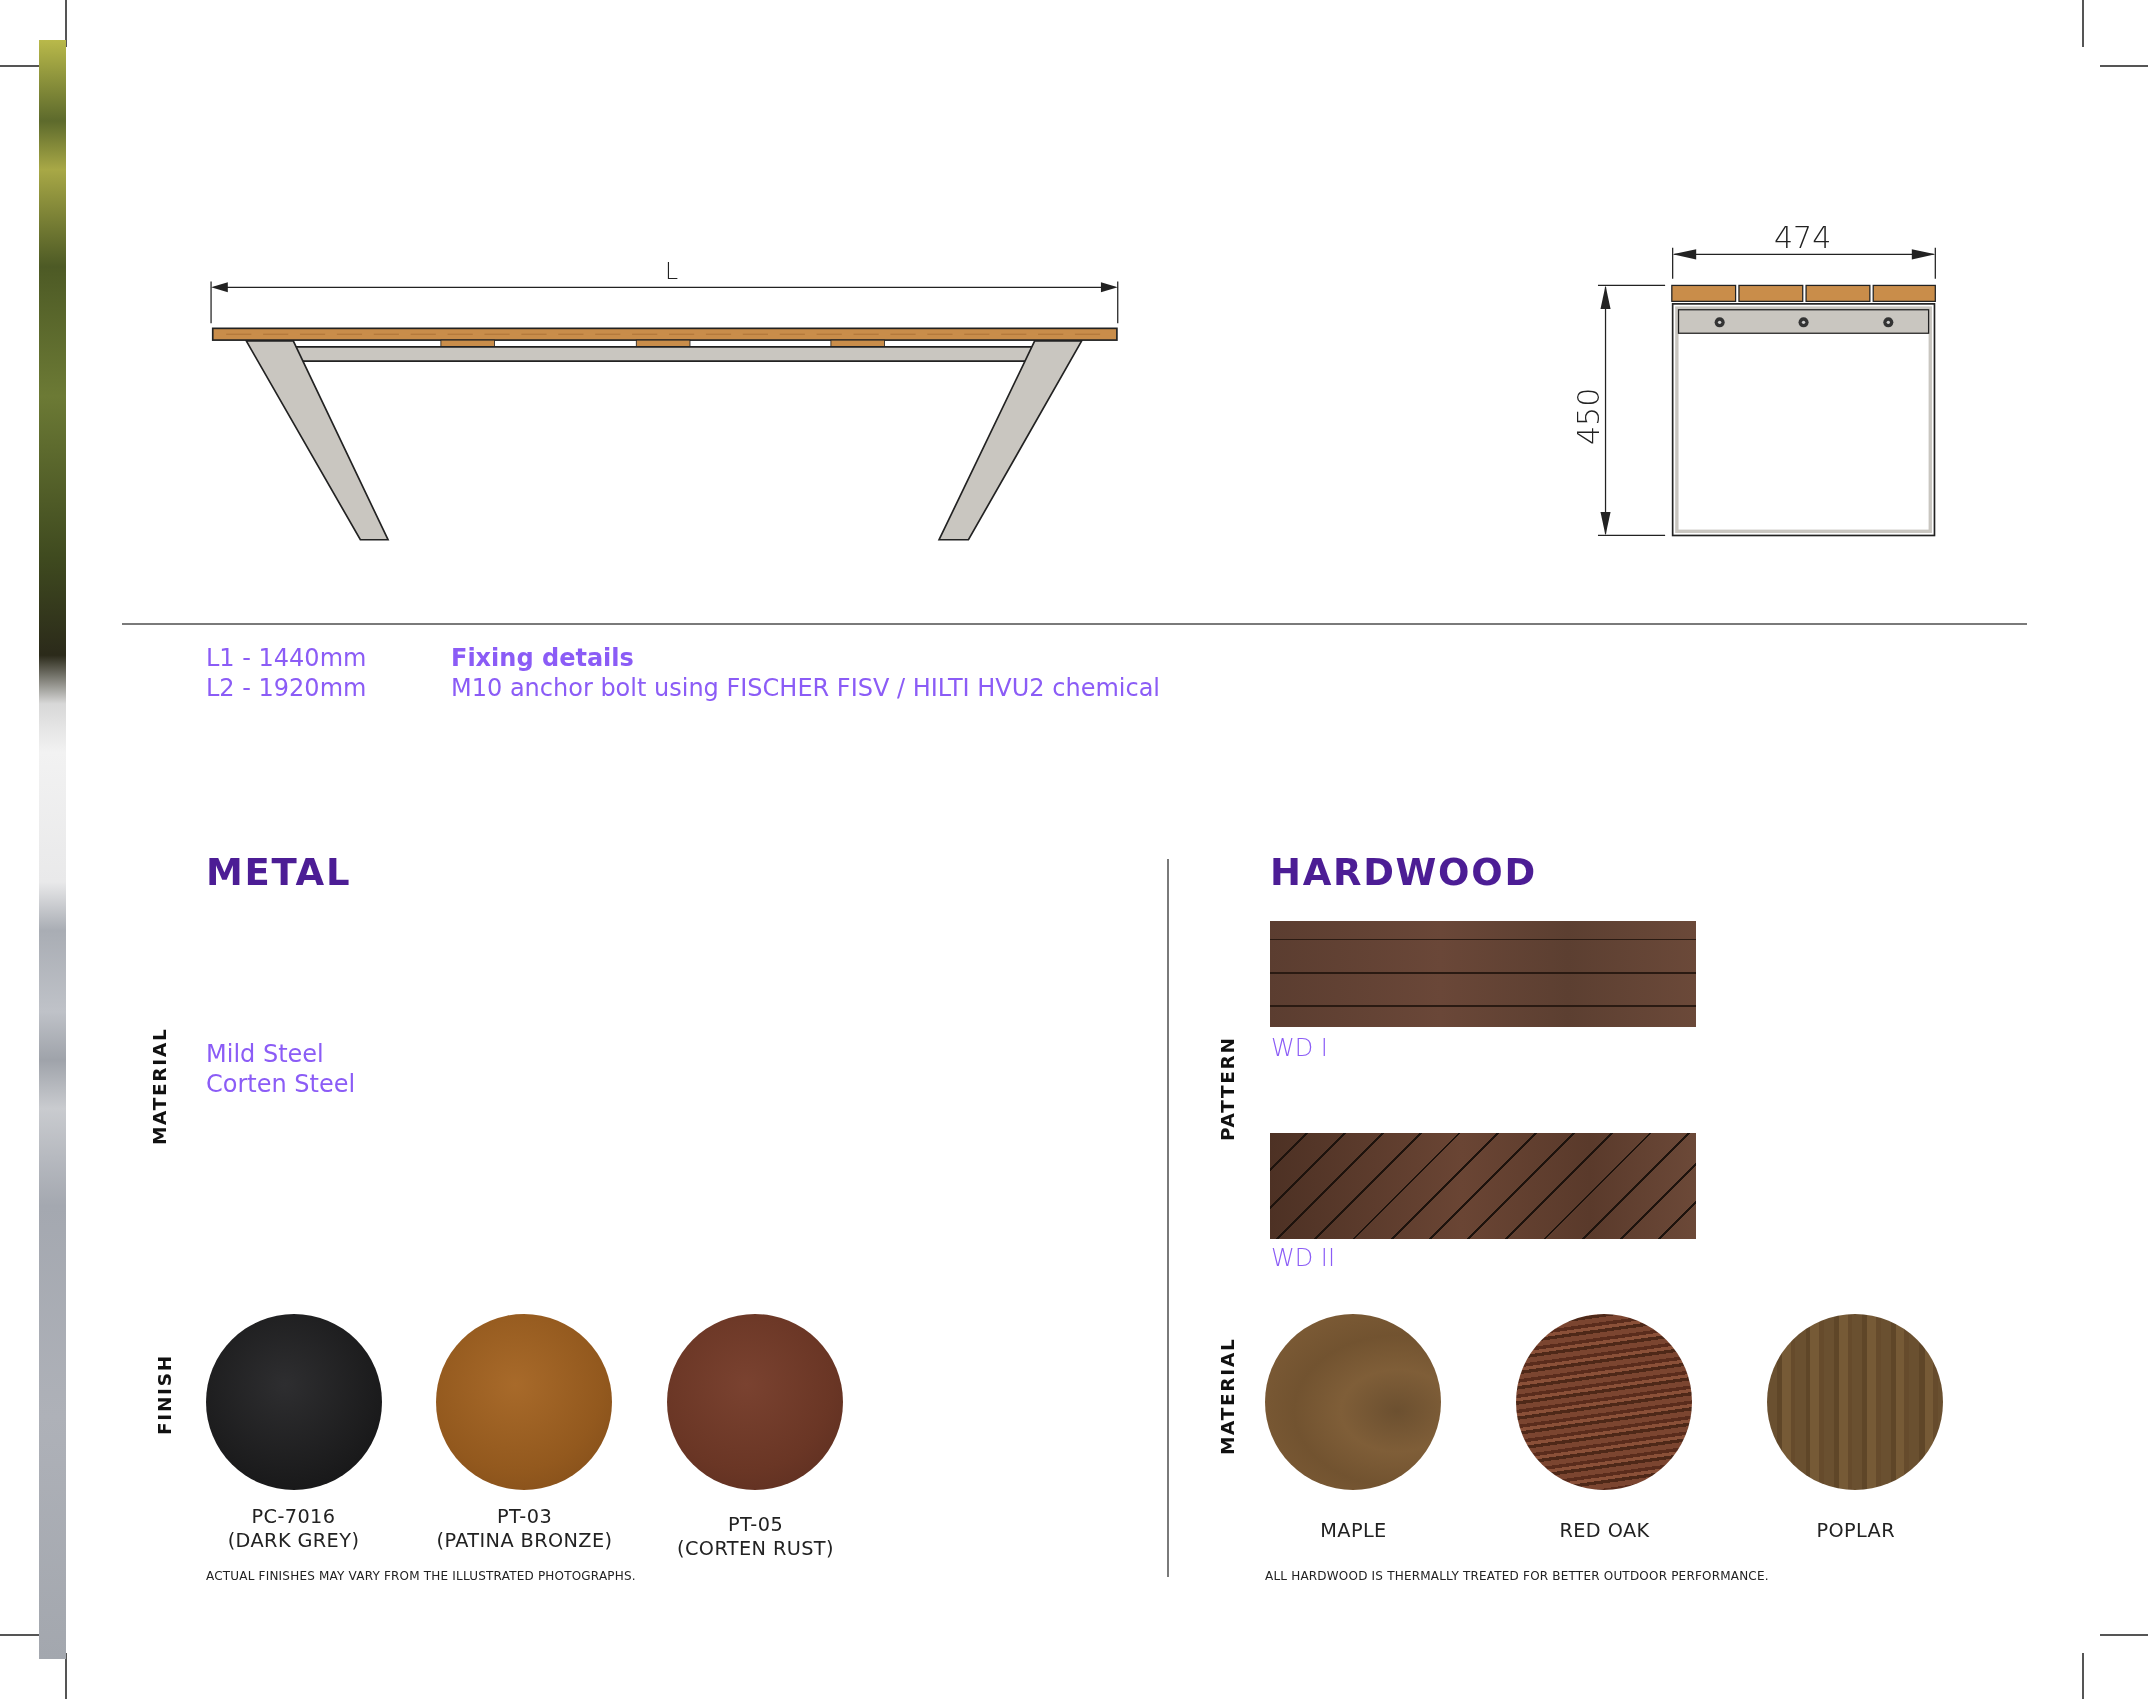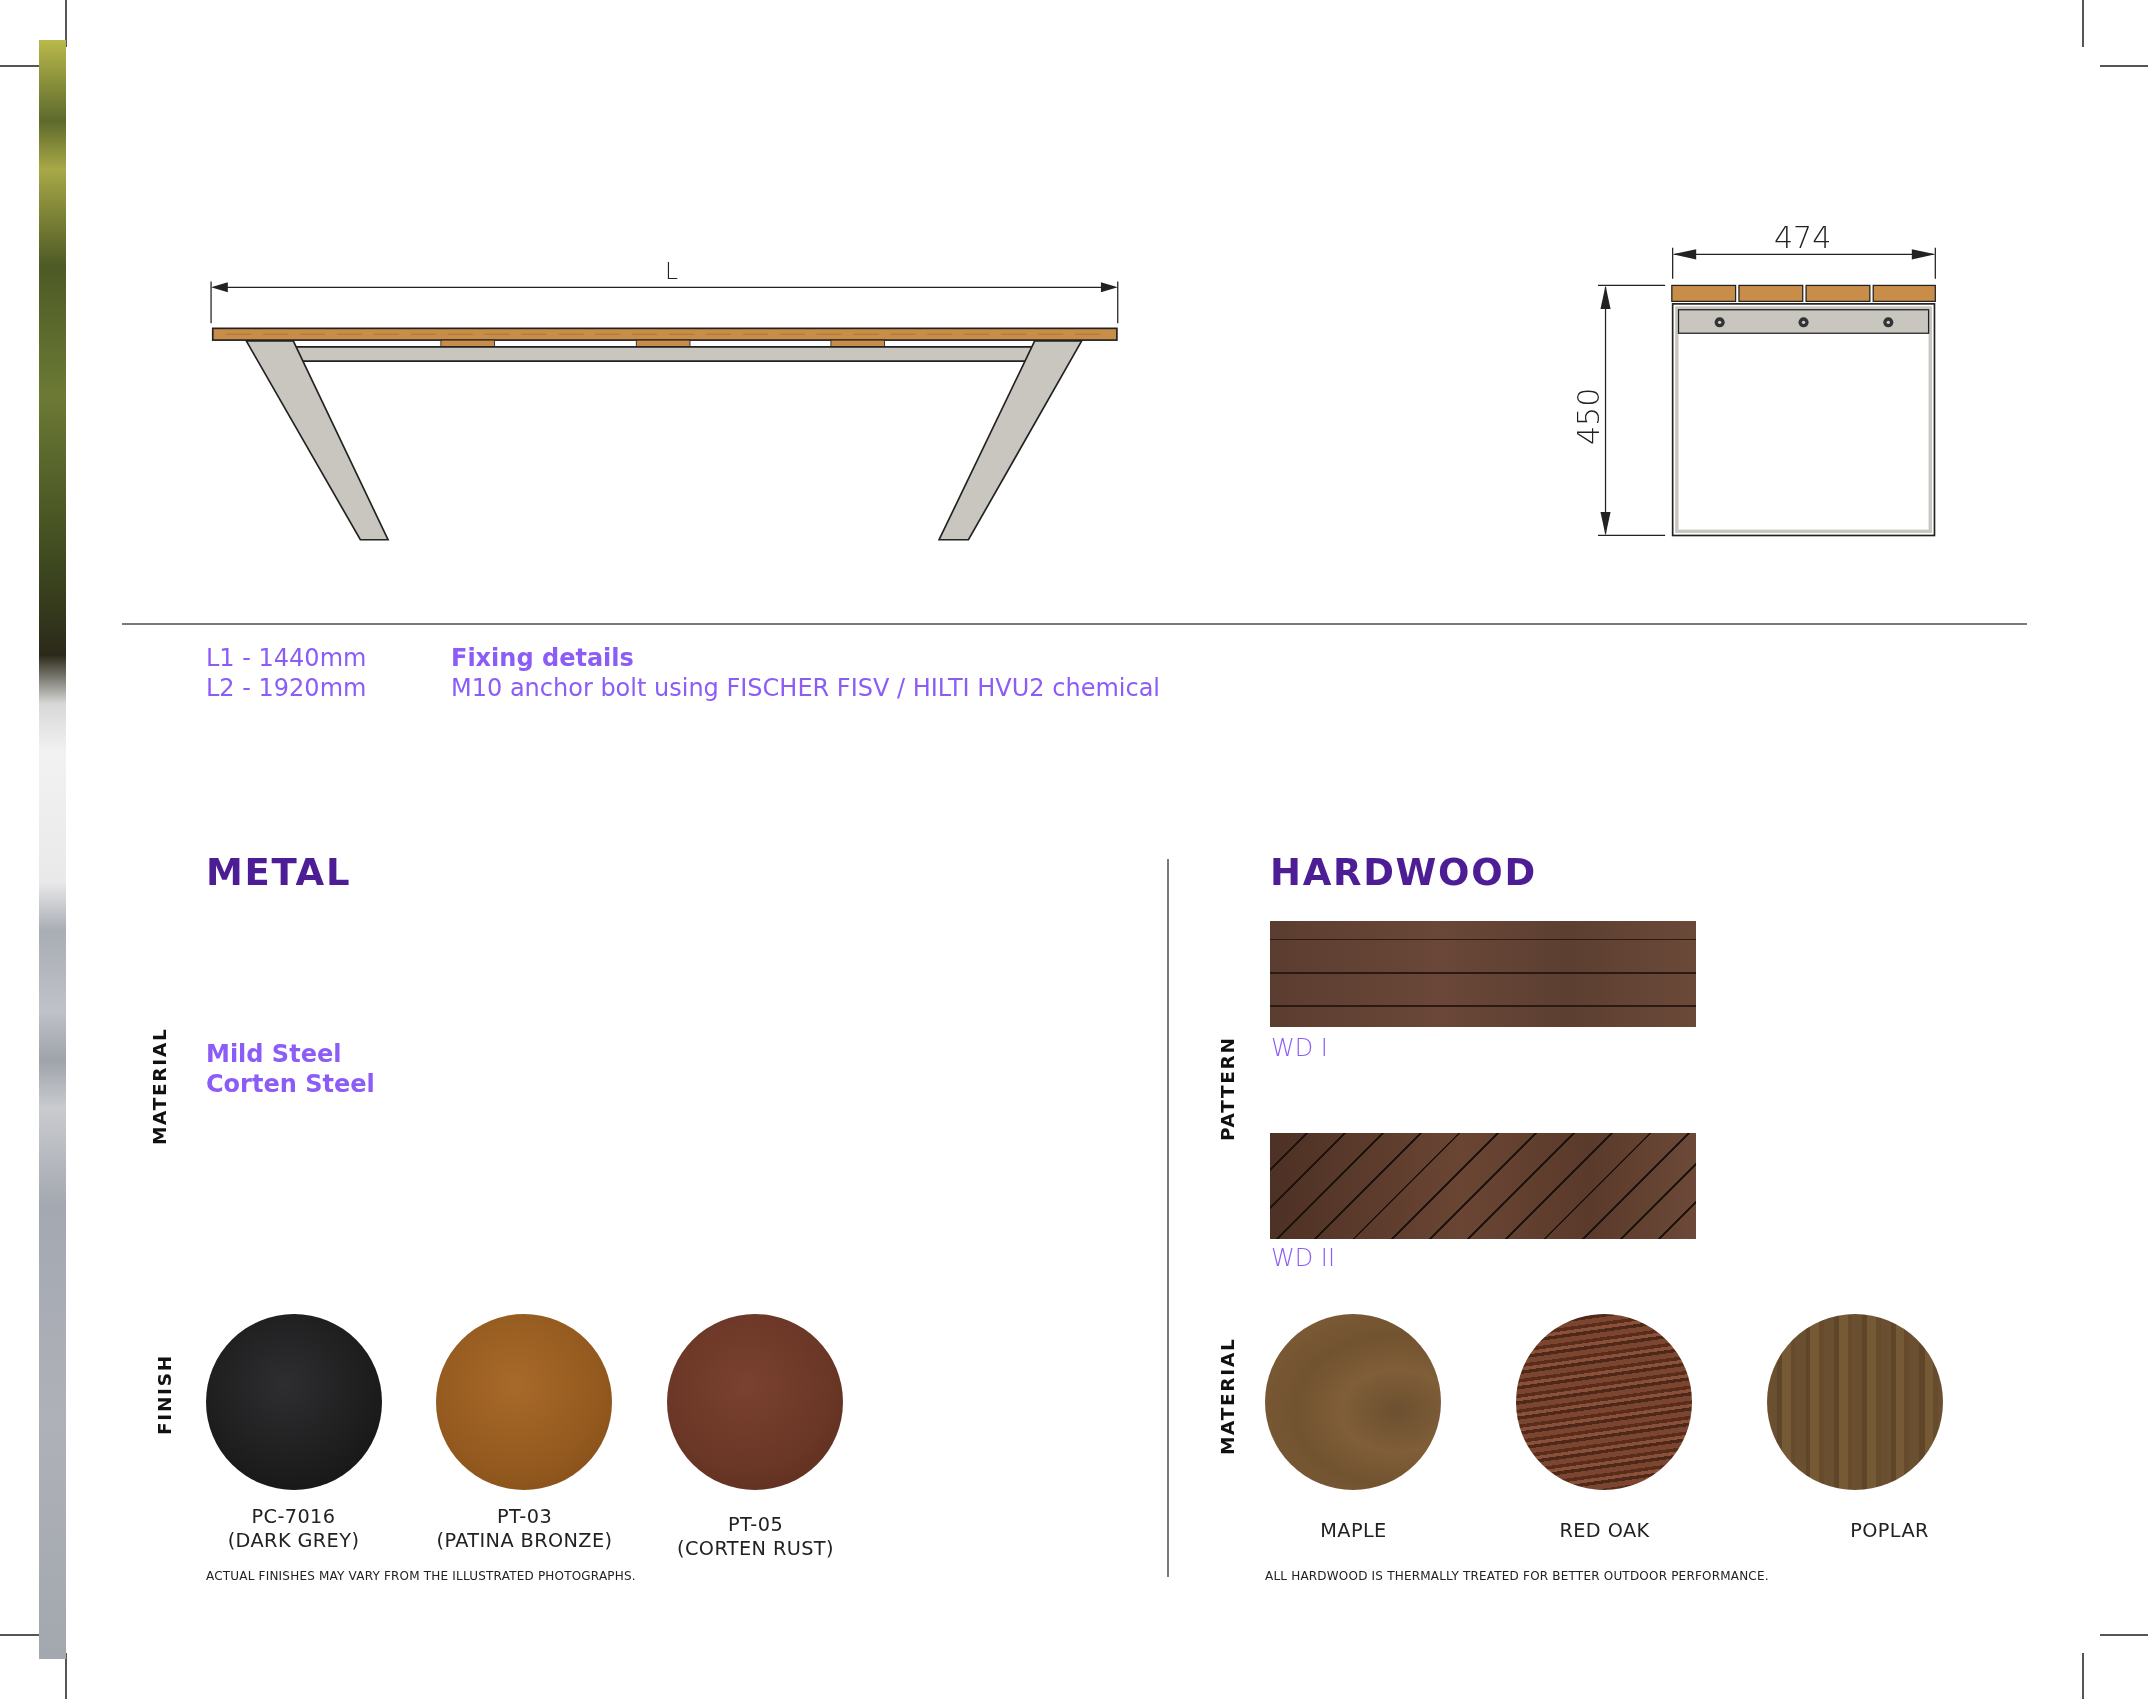--- a/index.html
+++ b/index.html
@@ -98,21 +98,21 @@
 </div>
 <div class="abs txt" style="left:451px;top:643px;font-size:24px;line-height:30px;">
   <div style="font-weight:bold;">Fixing details</div>
   <div>M10 anchor bolt using FISCHER FISV / HILTI HVU2 chemical</div>
 </div>
 
 <div class="rule" style="left:1167px;top:859px;width:1.7px;height:718px;"></div>
 
 <div class="abs section-title" style="left:206px;top:851px;">METAL</div>
 <div class="vlabel" style="left:149px;top:1145px;">MATERIAL</div>
-<div class="abs txt" style="left:206px;top:1039px;font-size:24px;line-height:30px;font-weight:bold;">
+<div class="abs txt" style="left:206px;top:1039px;font-size:24px;line-height:30px;">
   <div>Mild Steel</div>
   <div>Corten Steel</div>
 </div>
 <div class="vlabel" style="left:154px;top:1435px;">FINISH</div>
 
 <div class="swatch" style="left:206px;top:1314px;background:radial-gradient(circle at 45% 40%,#2e2e30,#1a1a1b 70%,#121213);"></div>
 <div class="swatch" style="left:436px;top:1314px;background:radial-gradient(circle at 45% 40%,#a86a2a,#93591e 60%,#7e4a18);"></div>
 <div class="swatch" style="left:667px;top:1314px;background:radial-gradient(circle at 45% 40%,#7a4230,#6a3625 60%,#582c1f);"></div>
 
 <div class="caption" style="left:180px;top:1505px;width:227px;">
@@ -145,16 +145,16 @@
 <div class="abs txt" style="left:1271px;top:1244px;font-size:24px;font-weight:300;">WD II</div>
 
 <div class="vlabel" style="left:1217px;top:1455px;">MATERIAL</div>
 
 <div class="swatch" style="left:1265px;top:1314px;background:radial-gradient(ellipse at 75% 55%,#6c5030 0%,#7f5e38 30%,#725330 55%,#7b5a35 80%);"></div>
 <div class="swatch" style="left:1516px;top:1314px;background:repeating-linear-gradient(172deg,#7b4530 0 5px,#5a2c1c 5px 8.4px,#8a5038 8.4px 11.7px,#4e2818 11.7px 15px);"></div>
 <div class="swatch" style="left:1767px;top:1314px;background:repeating-linear-gradient(90deg,#6a5030 0 10px,#5f4628 10px 15px,#765a36 15px 23.5px,#664b2c 23.5px 28.5px);"></div>
 
 <div class="caption" style="left:1236px;top:1519px;width:235px;">MAPLE</div>
 <div class="caption" style="left:1487px;top:1519px;width:235px;">RED OAK</div>
-<div class="caption" style="left:1772px;top:1519px;width:235px;">POPLAR</div>
+<div class="caption" style="left:1660px;top:1519px;width:235px;text-align:right;">POPLAR</div>
 
 <div class="note" style="left:1265px;top:1569px;">ALL HARDWOOD IS THERMALLY TREATED FOR BETTER OUTDOOR PERFORMANCE.</div>
 
 
 </body></html>

